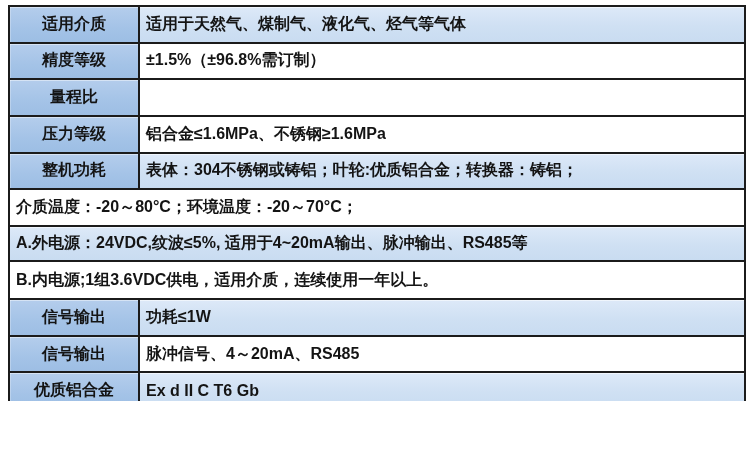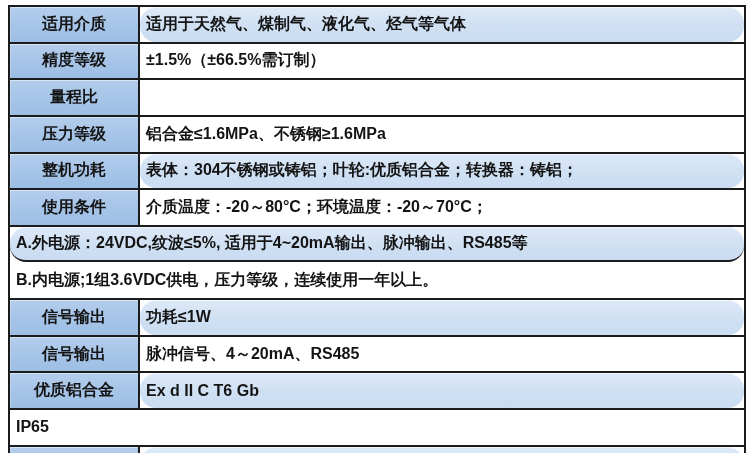--- a/index.html
+++ b/index.html
@@ -3,21 +3,21 @@
 <meta charset="utf-8">
 <style>
   html, body {
     margin: 0;
     padding: 0;
     background: #ffffff;
   }
   .screen {
     position: relative;
     width: 750px;
-    height: 453px;
+    height: 401px;
     background: #ffffff;
     overflow: hidden;
     font-family: "Liberation Sans", "DejaVu Sans", sans-serif;
     font-weight: bold;
     color: #141414;
     font-size: 16px;
   }
   .spec-table {
     position: absolute;
     left: 8px;
@@ -53,21 +53,20 @@
     justify-content: center;
     border-right: 2px solid #1b1b1b;
     background: linear-gradient(180deg, #b4cdec 0%, #a4c3e7 60%, #9dbee4 100%);
     box-shadow: inset 0 1px 0 rgba(255,255,255,0.45), inset 1px 0 0 rgba(255,255,255,0.25);
     text-align: center;
   }
   .cell.value {
     flex: 1;
     padding-left: 6px;
     background: #ffffff;
-    border-radius: 16px;
   }
   .cell.value.alt {
     background: linear-gradient(180deg, #dde9f8 0%, #cfe0f3 55%, #c9dcf1 100%);
     box-shadow: inset 0 1px 0 rgba(255,255,255,0.55);
   }
   .value-stack {
     flex: 1;
     display: flex;
     flex-direction: column;
   }
@@ -85,46 +84,45 @@
 <div class="screen">
   <div class="spec-table">
 
     <div class="row">
       <div class="cell label">适用介质</div>
       <div class="cell value alt">适用于天然气、煤制气、液化气、烃气等气体</div>
     </div>
 
     <div class="row">
       <div class="cell label">精度等级</div>
-      <div class="cell value">±1.5%（±66.5%需订制）</div>
+      <div class="cell value">±1.5%（±96.8%需订制）</div>
     </div>
 
     <div class="row">
       <div class="cell label">量程比</div>
     </div>
 
     <div class="row">
       <div class="cell label">压力等级</div>
       <div class="cell value">铝合金≤1.6MPa、不锈钢≥1.6MPa</div>
     </div>
 
     <div class="row">
       <div class="cell label">整机功耗</div>
       <div class="cell value alt">表体：304不锈钢或铸铝；叶轮:优质铝合金；转换器：铸铝；</div>
     </div>
 
     <div class="row">
-      <div class="cell label">使用条件</div>
       <div class="cell value">介质温度：-20～80°C；环境温度：-20～70°C；</div>
     </div>
 
     <div class="row double">
       <div class="value-stack">
         <div class="cell value alt sub-top">A.外电源：24VDC,纹波≤5%, 适用于4~20mA输出、脉冲输出、RS485等</div>
-        <div class="cell value">B.内电源;1组3.6VDC供电，压力等级，连续使用一年以上。</div>
+        <div class="cell value">B.内电源;1组3.6VDC供电，适用介质，连续使用一年以上。</div>
       </div>
     </div>
 
     <div class="row">
       <div class="cell label">信号输出</div>
       <div class="cell value alt">功耗≤1W</div>
     </div>
 
     <div class="row">
       <div class="cell label">信号输出</div>

